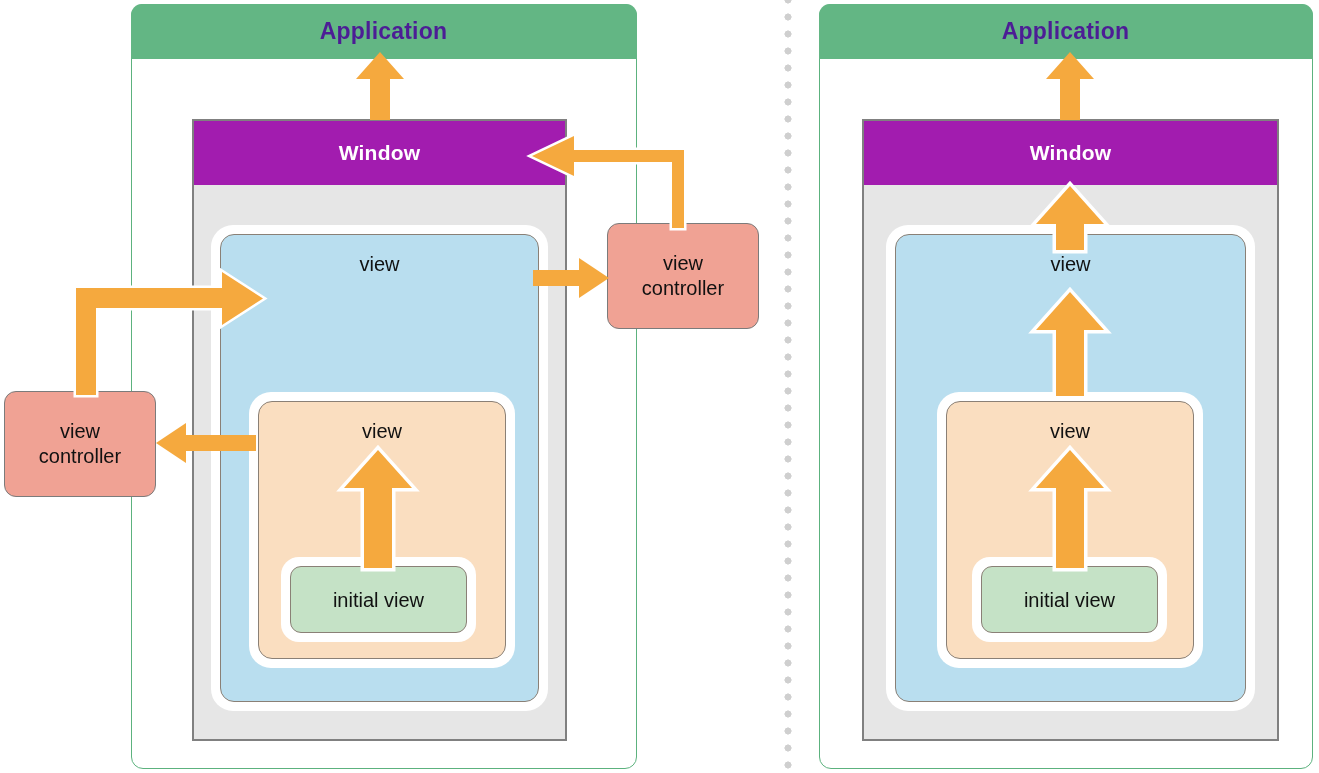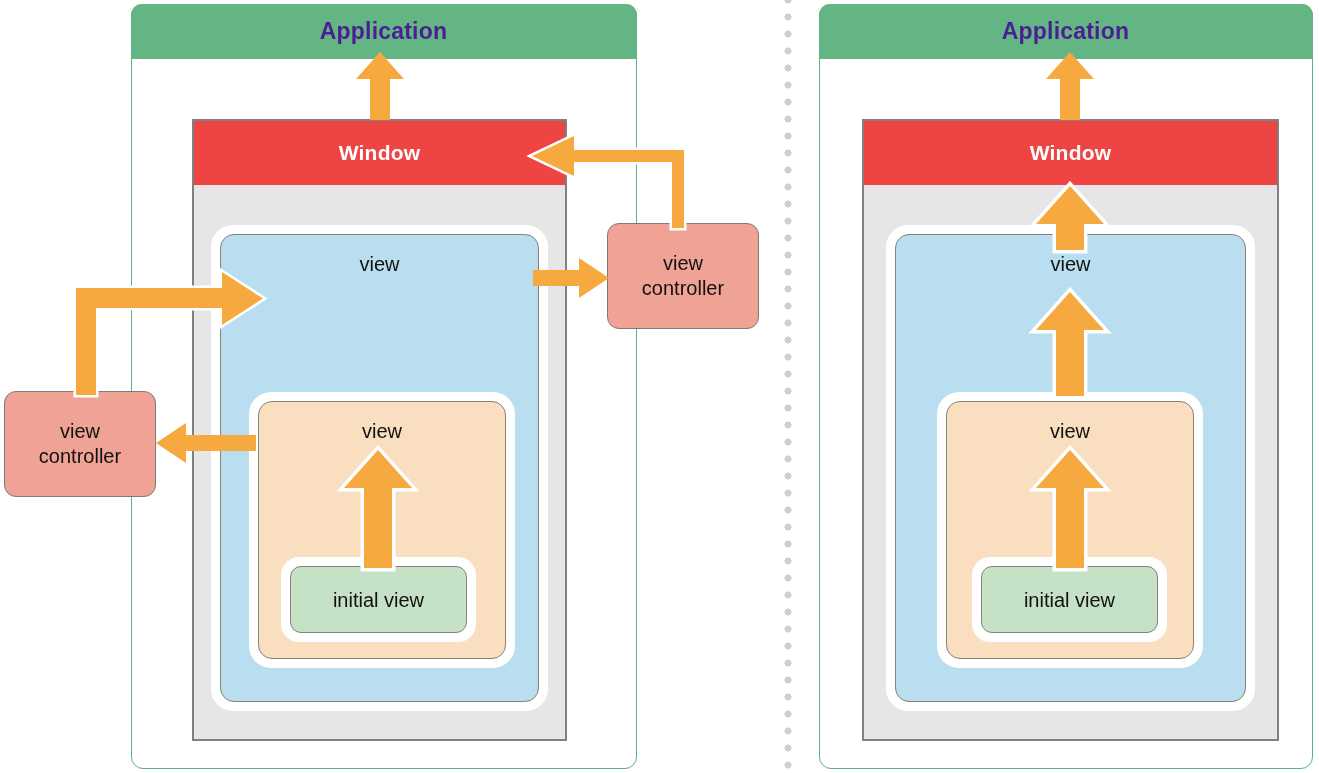--- a/index.html
+++ b/index.html
@@ -53,21 +53,21 @@
   .window-box {
     position: absolute;
     background: #e6e6e6;
     border: 2px solid #808080;
     box-sizing: border-box;
   }
   .window-header {
     position: absolute;
     left: 0; top: 0; right: 0;
     height: 64px;
-    background: #ef4444;
+    background: #a21caf;
     display: flex; align-items: center; justify-content: center;
   }
   .window-header-label {
     color: #ffffff;
     font-size: 21px;
     font-weight: bold;
     letter-spacing: .2px;
   }
 
   

